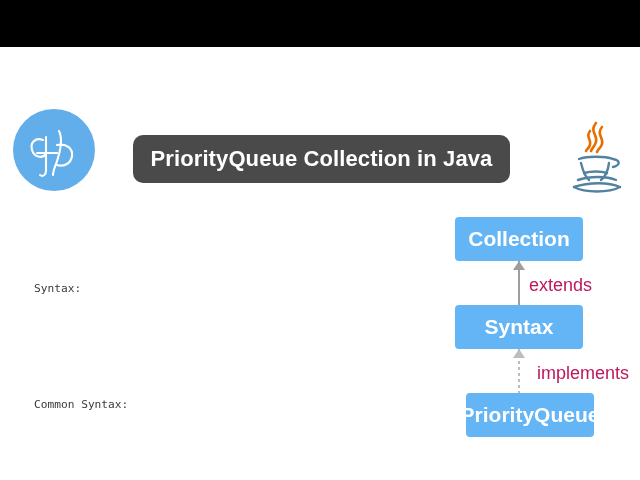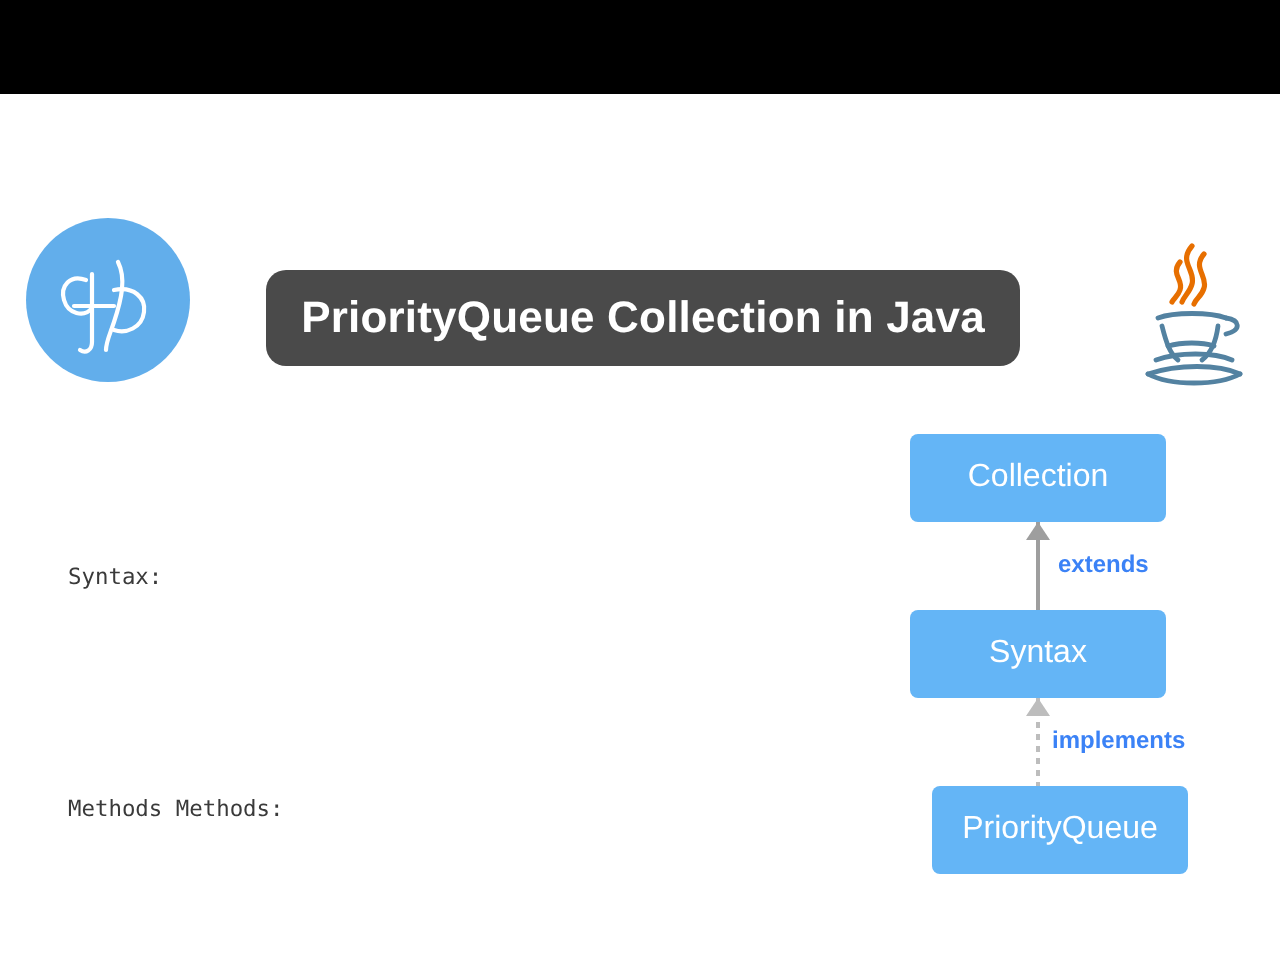--- a/index.html
+++ b/index.html
@@ -100,22 +100,22 @@
     width: 128px;
     height: 44px;
     background: #64b5f6;
     border-radius: 4px;
     display: flex;
     align-items: center;
     justify-content: center;
   }
   .node-label {
     color: #ffffff;
-    font-size: 16px;
-    font-weight: normal;
+    font-size: 21px;
+    font-weight: bold;
     white-space: nowrap;
   }
   .node-collection { top: 0px; }
   .node-queue      { top: 88px; }
   .node-priority   { top: 176px; margin-left: 11px; }
 
   .edge {
     position: absolute;
     left: 63px;
     width: 2px;
@@ -143,27 +143,26 @@
   .arrowhead-extends {
     top: 44px;
     border-bottom: 9px solid #9e9e9e;
   }
   .arrowhead-implements {
     top: 132px;
     border-bottom: 9px solid #bdbdbd;
   }
   .edge-label {
     position: absolute;
-    font-size: 12px;
-    color: #3b82f6;
+    font-size: 18px;
+    color: #be185d;
     white-space: nowrap;
-    font-weight: bold;
   }
   .edge-label-extends    { left: 74px; top: 58px; }
-  .edge-label-implements { left: 71px; top: 146px; }
+  .edge-label-implements { left: 82px; top: 146px; }
 </style>
 </head>
 <body>
 
 <div id="screen">
 
   <div class="bar-top"></div>
   <div class="bar-bottom"></div>
 
   <div class="slide">
@@ -201,21 +200,21 @@
           <path d="M9 72 C24 67, 44 67, 55 72"></path>
           <path d="M9 72 C20 78, 44 78, 55 72"></path>
         </g>
       </svg>
     </div>
 
     <div class="code-block">
       <div class="code-line">Syntax:</div>
       <div class="code-gap"></div>
       <div class="code-gap"></div>
-      <div class="code-line">Methods Methods:</div>
+      <div class="code-line">Common Syntax:</div>
       <div class="code-gap"></div>
       
       
     </div>
 
     <div class="diagram">
 
       <div class="node node-collection">
         <span class="node-label">Collection</span>
       </div>

